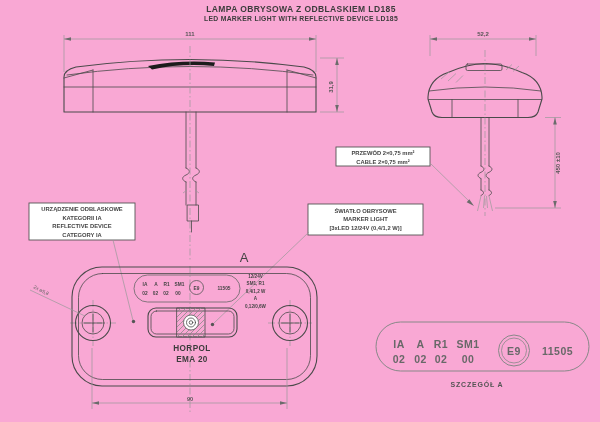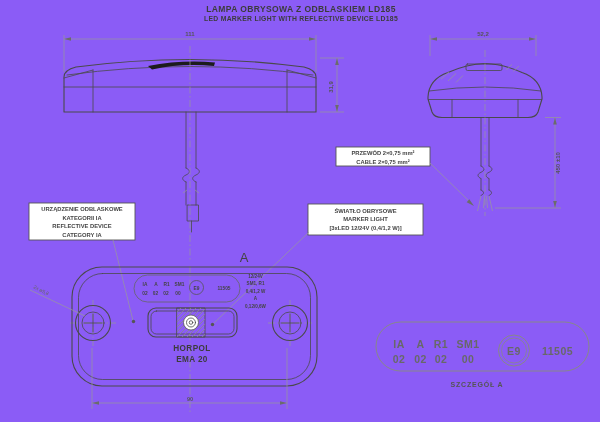--- a/index.html
+++ b/index.html
@@ -1,16 +1,16 @@
 <!DOCTYPE html>
 <html><head>
 <meta charset="utf-8">
 <style>
   html,body{margin:0;padding:0;background:#fff;}
-  .canvas{position:relative;width:600px;height:422px;background:#8b5cf6;overflow:hidden;
+  .canvas{position:relative;width:600px;height:422px;background:#f9a8d4;overflow:hidden;
           font-family:"Liberation Sans",sans-serif;}
   svg{position:absolute;left:0;top:0;}
   .ln{fill:none;stroke:#4a4a4a;stroke-width:1.1;stroke-linejoin:round;stroke-linecap:round}
   .ln2{fill:none;stroke:#4a4a4a;stroke-width:.8;stroke-linejoin:round;stroke-linecap:round}
   .thin{fill:none;stroke:#9a9a9a;stroke-width:.7}
   .cl{fill:none;stroke:#9a9a9a;stroke-width:.7;stroke-dasharray:7 2.5 1.5 2.5}
   .arr{fill:#6b6b6b;stroke:none}
   .dot{fill:#555;stroke:none}
   .box{fill:#fff;stroke:#555;stroke-width:.9}
   .hatch{stroke:#8a8a8a;stroke-width:.8;fill:none}

